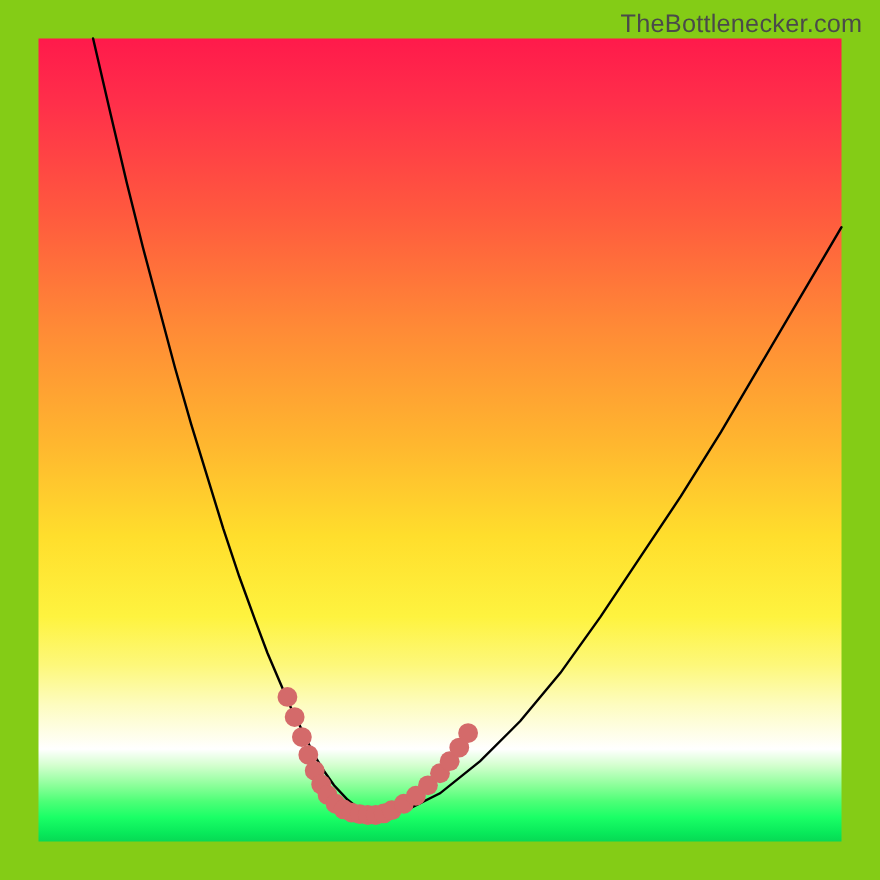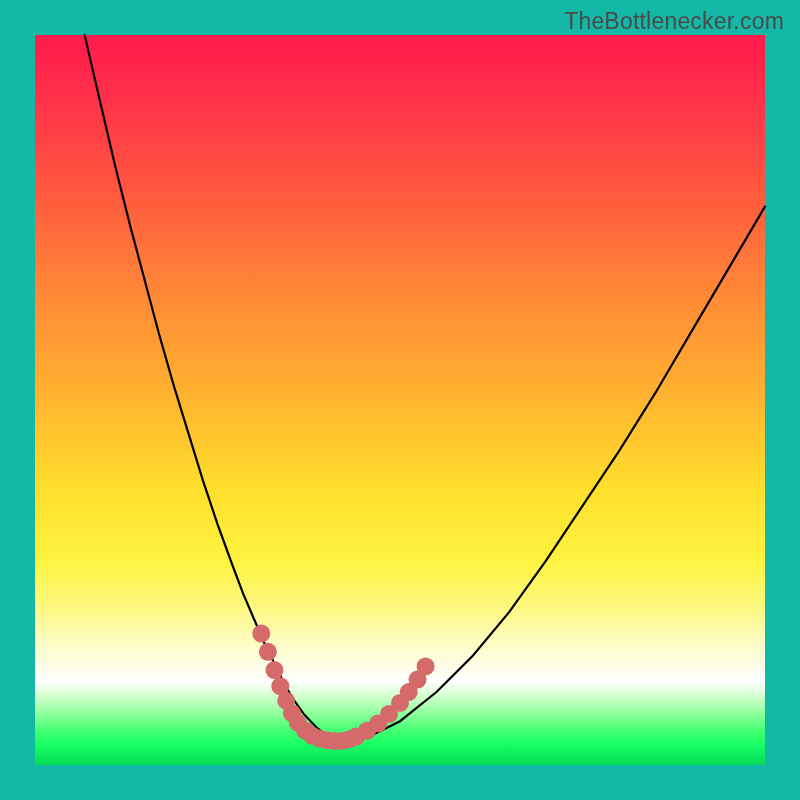--- a/index.html
+++ b/index.html
@@ -10,21 +10,21 @@
     background: #000000;
     overflow: hidden;
     font-family: Arial, Helvetica, sans-serif;
   }
   .frame {
     position: absolute;
     left: 0;
     top: 0;
     width: 800px;
     height: 800px;
-    background: #14b8a6;
+    background: #84cc16;
   }
   .plot-area {
     position: absolute;
     left: 35px;
     top: 35px;
     width: 730px;
     height: 730px;
     
     background: linear-gradient(
       to bottom,

